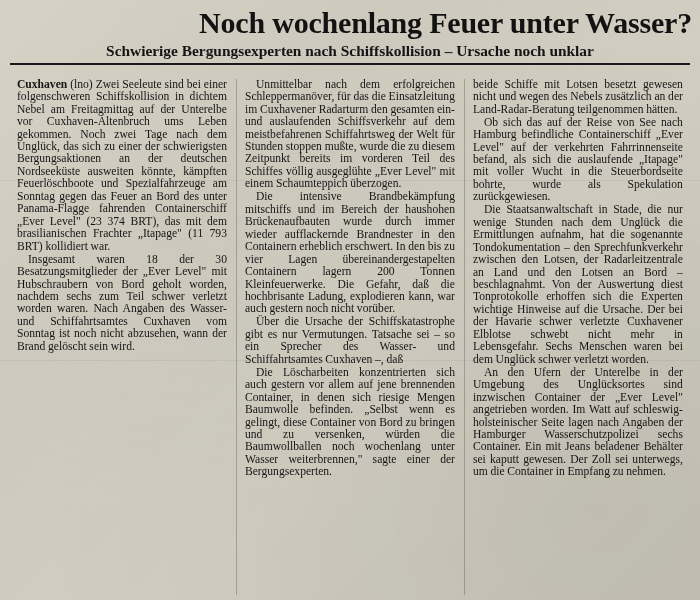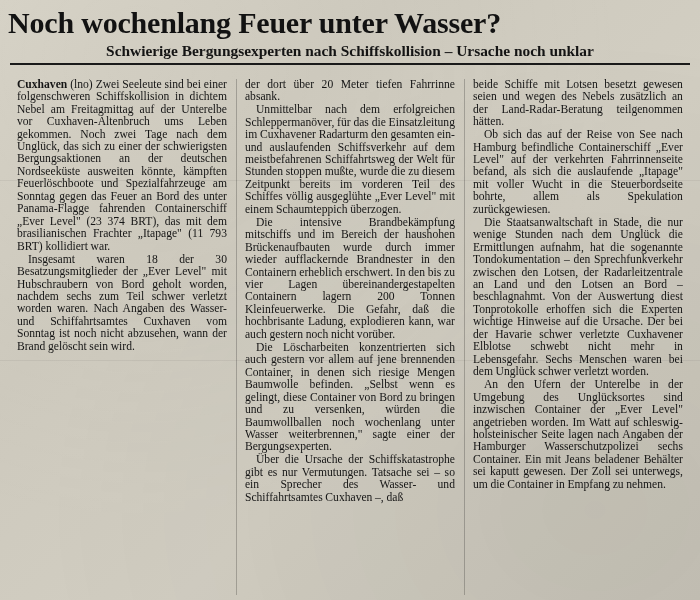--- a/index.html
+++ b/index.html
@@ -33,21 +33,21 @@
     mix-blend-mode: multiply;
     opacity: 0.55;
   }
   .headline {
     font-family: "Liberation Serif", serif;
     font-weight: bold;
     font-size: 30px;
     line-height: 1.02;
     letter-spacing: -0.2px;
     color: #121212;
-    text-align: left;
+    text-align: right;
     margin: 2px 0 4px 0;
     white-space: nowrap;
   }
   .subhead {
     font-family: "Liberation Serif", serif;
     font-weight: bold;
     font-size: 15.4px;
     line-height: 1.05;
     color: #141414;
     text-align: center;
@@ -115,30 +115,29 @@
   <div class="rule"></div>
 
   <div class="columns">
 
     <div class="col">
       <p><span class="dateline">Cuxhaven</span> <span>(lno)</span> <span>Zwei Seeleute sind bei einer folgenschweren Schiffskollision in dichtem Nebel am Freitagmittag auf der Unterelbe vor Cuxhaven-Altenbruch ums Leben gekommen. Noch zwei Tage nach dem Unglück, das sich zu einer der schwierigsten Bergungsaktionen an der deutschen Nordseeküste ausweiten könnte, kämpften Feuerlöschboote und Spezialfahrzeuge am Sonntag gegen das Feuer an Bord des unter Panama-Flagge fahrenden Containerschiff „Ever Level" (23 374 BRT), das mit dem brasilianischen Frachter „Itapage" (11 793 BRT) kollidiert war.</span></p>
       <p class="indent">Insgesamt waren 18 der 30 Besatzungsmitglieder der „Ever Level" mit Hubschraubern von Bord geholt worden, nachdem sechs zum Teil schwer verletzt worden waren. Nach Angaben des Wasser- und Schiffahrtsamtes Cuxhaven vom Sonntag ist noch nicht abzusehen, wann der Brand gelöscht sein wird.</p>
     </div>
 
     <div class="col">
-      <p>der dort über 20 Meter tiefen Fahrrinne absank.</p>
       <p class="indent">Unmittelbar nach dem erfolgreichen Schleppermanöver, für das die Einsatzleitung im Cuxhavener Radarturm den gesamten ein- und auslaufenden Schiffsverkehr auf dem meistbefahrenen Schiffahrtsweg der Welt für Stunden stoppen mußte, wurde die zu diesem Zeitpunkt bereits im vorderen Teil des Schiffes völlig ausgeglühte „Ever Level" mit einem Schaumteppich überzogen.</p>
       <p class="indent">Die intensive Brandbekämpfung mitschiffs und im Bereich der haushohen Brückenaufbauten wurde durch immer wieder aufflackernde Brandnester in den Containern erheblich erschwert. In den bis zu vier Lagen übereinandergestapelten Containern lagern 200 Tonnen Kleinfeuerwerke. Die Gefahr, daß die hochbrisante Ladung, explodieren kann, war auch gestern noch nicht vorüber.</p>
+      <p class="indent">Über die Ursache der Schiffskatastrophe gibt es nur Vermutungen. Tatsache sei – so ein Sprecher des Wasser- und Schiffahrtsamtes Cuxhaven –, daß</p>
       <p class="indent">Die Löscharbeiten konzentrierten sich auch gestern vor allem auf jene brennenden Container, in denen sich riesige Mengen Baumwolle befinden. „Selbst wenn es gelingt, diese Container von Bord zu bringen und zu versenken, würden die Baumwollballen noch wochenlang unter Wasser weiterbrennen," sagte einer der Bergungsexperten.</p>
-      <p class="indent">Über die Ursache der Schiffskatastrophe gibt es nur Vermutungen. Tatsache sei – so ein Sprecher des Wasser- und Schiffahrtsamtes Cuxhaven –, daß</p>
     </div>
 
     <div class="col">
-      <p>beide Schiffe mit Lotsen besetzt gewesen seien und wegen des Nebels zusätzlich an der Land-Radar-Beratung teilgenommen hätten.</p>
-      <p class="indent">Ob sich das auf der Reise von See nach Hamburg befindliche Containerschiff „Ever Level" auf der verkehrten Fahrrinnenseite befand, als sich die auslaufende „Itapage" mit voller Wucht in die Steuerbordseite bohrte, allem als Spekulation zurückgewiesen.</p>
+      <p>beide Schiffe mit Lotsen besetzt gewesen nicht und wegen des Nebels zusätzlich an der Land-Radar-Beratung teilgenommen hätten.</p>
+      <p class="indent">Ob sich das auf der Reise von See nach Hamburg befindliche Containerschiff „Ever Level" auf der verkehrten Fahrrinnenseite befand, als sich die auslaufende „Itapage" mit voller Wucht in die Steuerbordseite bohrte, wurde als Spekulation zurückgewiesen.</p>
       <p class="indent">Die Staatsanwaltschaft in Stade, die nur wenige Stunden nach dem Unglück die Ermittlungen aufnahm, hat die sogenannte Tondokumentation – den Sprechfunkverkehr zwischen den Lotsen, der Radarleitzentrale an Land und den Lotsen an Bord – beschlagnahmt. Von der Auswertung diest Tonprotokolle erhoffen sich die Experten wichtige Hinweise auf die Ursache. Der bei der Havarie schwer verletzte Cuxhavener Elblotse schwebt nicht mehr in Lebensgefahr. Sechs Menschen waren bei dem Unglück schwer verletzt worden.</p>
       <p class="indent">An den Ufern der Unterelbe in der Umgebung des Unglücksortes sind inzwischen Container der „Ever Level" angetrieben worden. Im Watt auf schleswig-holsteinischer Seite lagen nach Angaben der Hamburger Wasserschutzpolizei sechs Container. Ein mit Jeans beladener Behälter sei kaputt gewesen. Der Zoll sei unterwegs, um die Container in Empfang zu nehmen.</p>
     </div>
 
   </div>
 
   <div class="band" style="top:180px;"></div>
   <div class="band" style="top:360px;"></div>
 </div>
 

